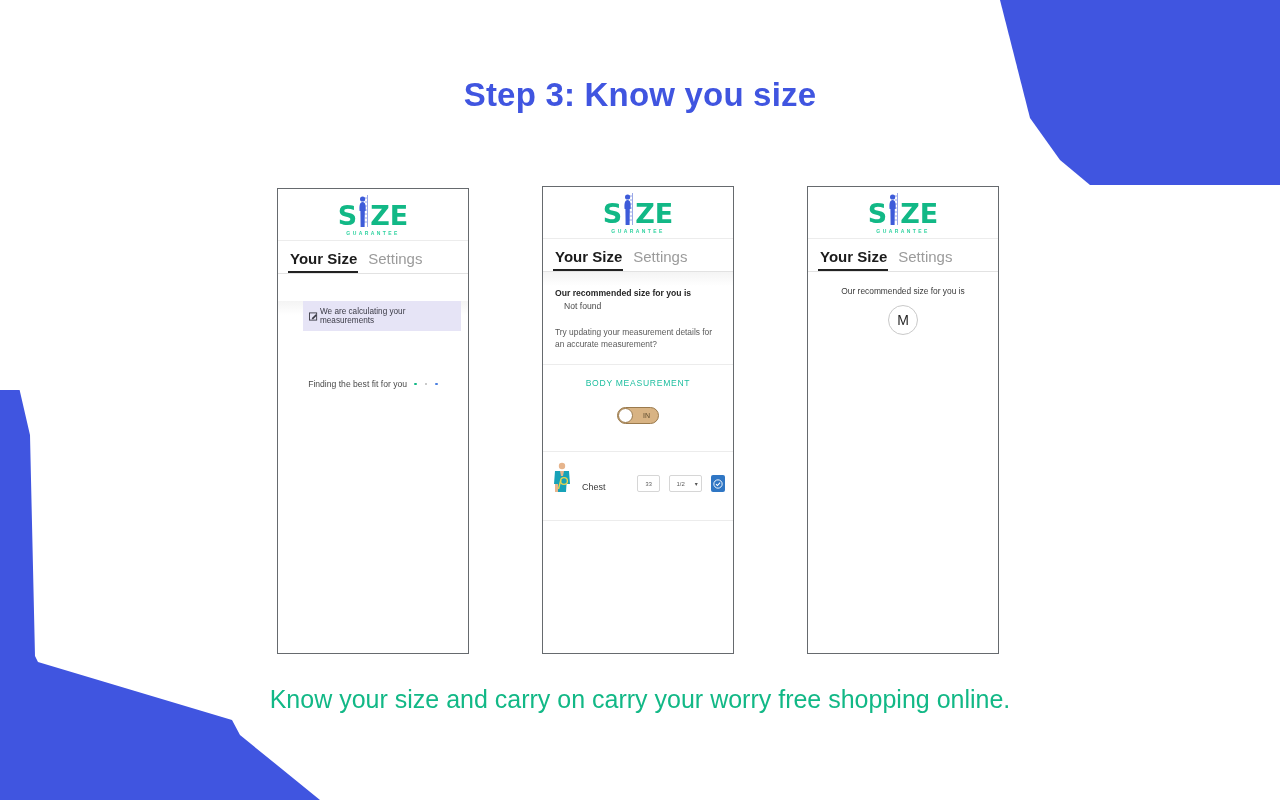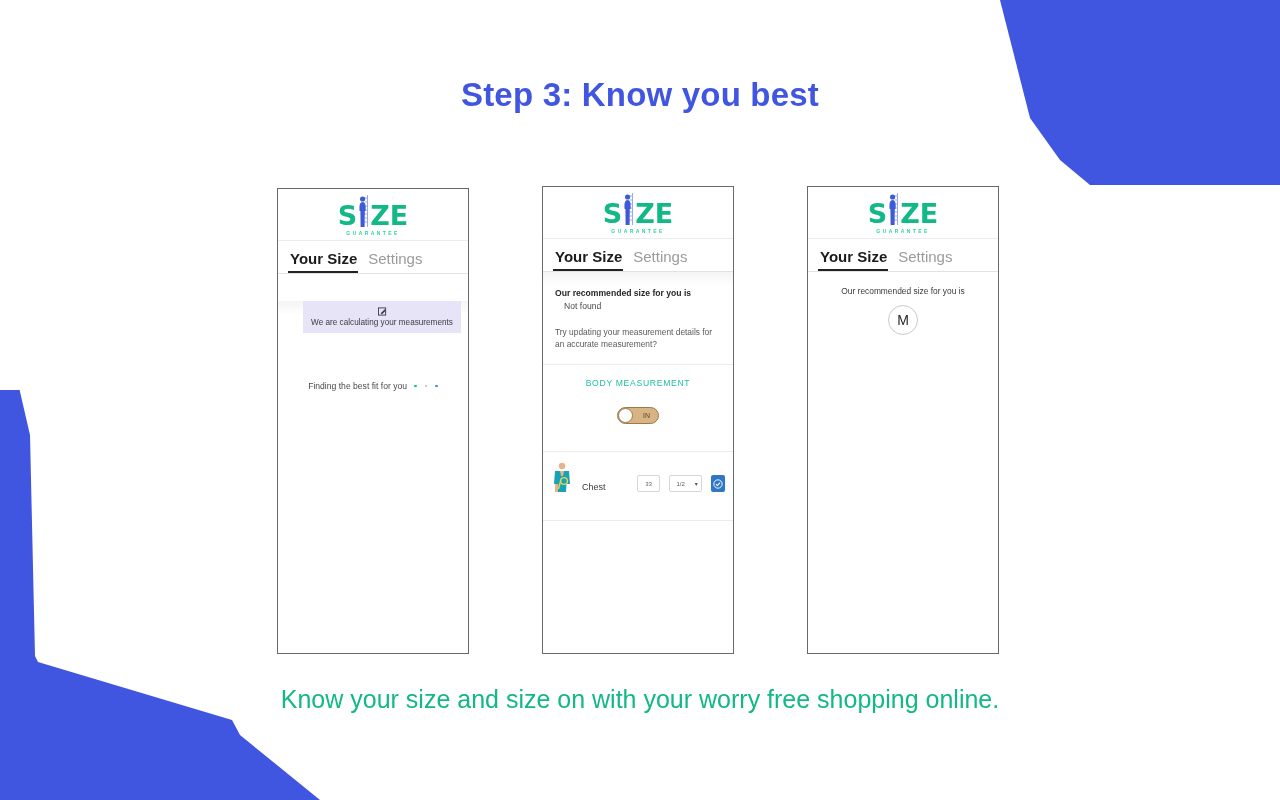--- a/index.html
+++ b/index.html
@@ -73,21 +73,21 @@
     height: 2px; background: #222;
   }
 
   .screen-body { background: #fff; height: calc(100% - 86px); position: relative; }
   .grad-top { background: linear-gradient(#f4f4f4, #ffffff 14px); }
 
   
   .calc-banner {
     margin: 27px 7px 0 25px; background: #e6e4f6;
     padding: 6px 6px; display: flex; align-items: center; gap: 2px;
-    font-size: 8.2px; color: #3b3b46; flex-direction: column;
+    font-size: 8.2px; color: #3b3b46;
   }
   .pencil-icon { width: 9px; height: 9px; flex: 0 0 auto; }
   .finding-row {
     margin-top: 48px; display: flex; align-items: center; justify-content: center;
     gap: 7px; font-size: 8.6px; color: #4a4a4a;
   }
   .dots { display: flex; gap: 8px; align-items: center; }
   .dot { width: 2.6px; height: 2.6px; border-radius: 50%; }
   .dot.d1 { background: #12b886; }
   .dot.d2 { background: #b9b9b9; }
@@ -161,21 +161,21 @@
 <div id="stage">
 
   <svg id="deco-tr" class="deco" viewBox="0 0 320 185" preserveAspectRatio="none">
     <polygon points="40,0 320,0 320,185 130,185 100,160 70,118" fill="#4055e0"></polygon>
   </svg>
 
   <svg id="deco-bl" class="deco" viewBox="0 0 360 410" preserveAspectRatio="none">
     <polygon points="0,-85 0,410 320,410 240,345 232,330 38,272 35,266 30,45" fill="#4055e0"></polygon>
   </svg>
 
-  <div id="page-title">Step 3: Know you best</div>
+  <div id="page-title">Step 3: Know you size</div>
 
   <div class="phone" id="phone-1">
     <div class="brand-bar">
       <div class="logo">
         <div class="logo-row">
           <span class="logo-s">S</span>
           <span class="logo-fig">
             <svg viewBox="0 0 13 34" width="13" height="34">
               <line x1="10.5" y1="1" x2="10.5" y2="33" stroke="#9aa8e8" stroke-width="1"></line>
               <line x1="7" y1="4" x2="10.5" y2="4" stroke="#9aa8e8" stroke-width="1"></line>
@@ -328,14 +328,14 @@
     </div>
 
     <div class="screen-body">
       <div class="rec-block-3">
         <div class="rec-label-3">Our recommended size for you is</div>
         <div class="size-circle">M</div>
       </div>
     </div>
   </div>
 
-  <div id="caption">Know your size and size on with your worry free shopping online.</div>
+  <div id="caption">Know your size and carry on carry your worry free shopping online.</div>
 </div>
 
 </body></html>

